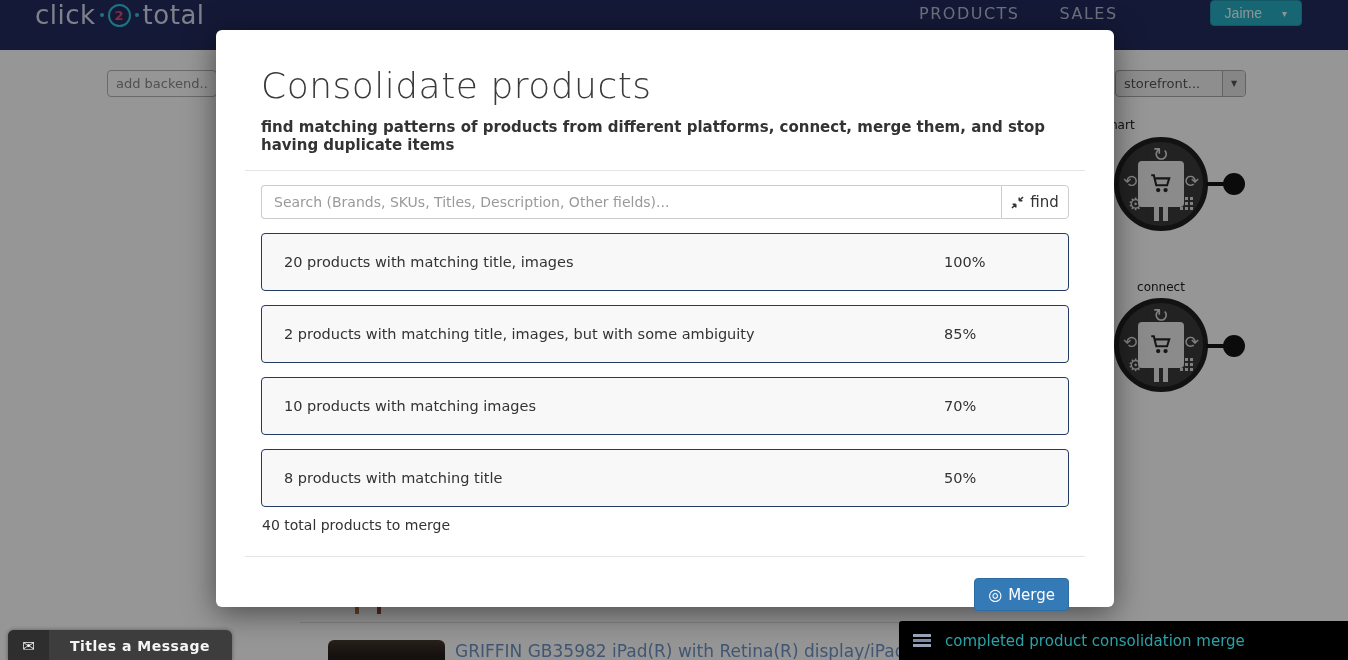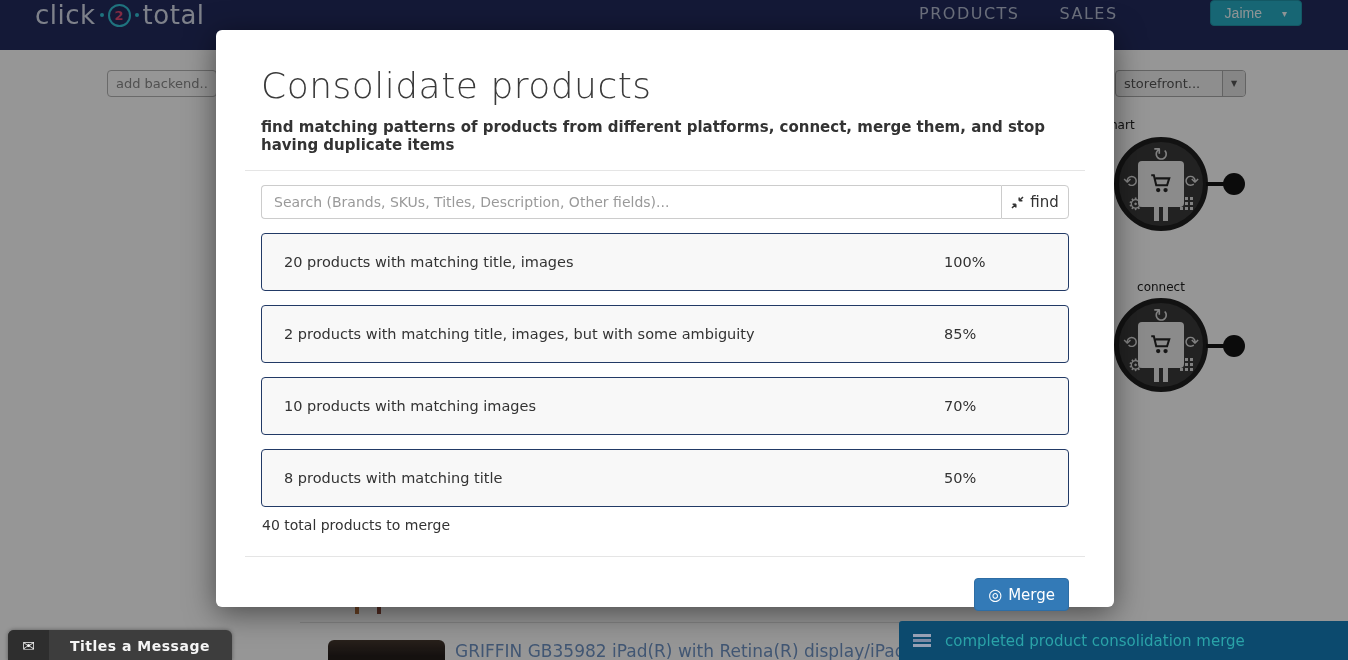--- a/index.html
+++ b/index.html
@@ -74,21 +74,21 @@
   .merge-row { display:flex; justify-content:flex-end; margin-top:21px; }
   .merge-btn { height:33px; padding:0 13px; background:#337ab7; border:1px solid #2e6da4; border-radius:4px; color:#fff; font-size:15px; display:flex; align-items:center; gap:6px; cursor:pointer; font-family:inherit; }
   .merge-btn .bullseye { font-size:16px; line-height:1; }
 
   
   .chat { position:absolute; left:8px; top:630px; height:31px; background:#3d3d3d; border-radius:6px 6px 0 0; display:flex; align-items:stretch; z-index:150; cursor:pointer; box-shadow:0 0 4px rgba(0,0,0,0.4); }
   .chat .chat-ic { width:41px; background:#2e2e2e; border-radius:6px 0 0 0; display:flex; align-items:center; justify-content:center; color:#f2f2f2; font-size:15px; }
   .chat .chat-label { display:flex; align-items:center; padding:0 22px 0 21px; color:#f5f5f5; font-size:14px; font-weight:bold; letter-spacing:0.5px; }
 
   
-  .toast { position:absolute; left:899px; top:621px; width:449px; height:39px; background:#0c4a6e; border-radius:3px 0 0 0; display:flex; align-items:center; z-index:150; cursor:pointer; }
+  .toast { position:absolute; left:899px; top:621px; width:449px; height:39px; background:#000000; border-radius:3px 0 0 0; display:flex; align-items:center; z-index:150; cursor:pointer; }
   .toast .bars { margin-left:14px; display:flex; flex-direction:column; gap:2px; }
   .toast .bars i { display:block; height:3px; background:#97a0b4; }
   .toast .bars i:nth-child(1){ width:18px; }
   .toast .bars i:nth-child(2){ width:18px; background:#7e8aa4; }
   .toast .bars i:nth-child(3){ width:18px; background:#97a0b4; }
   .toast .toast-text { margin-left:14px; font-size:15px; color:#2aa3a8; }
 </style>
 </head>
 <body>
 

